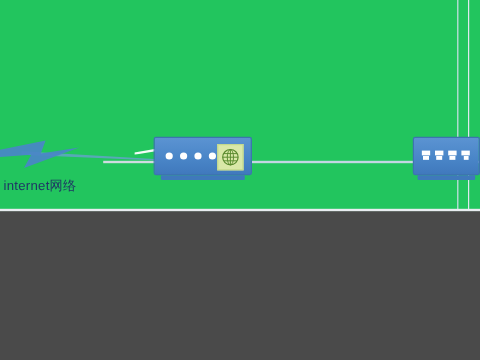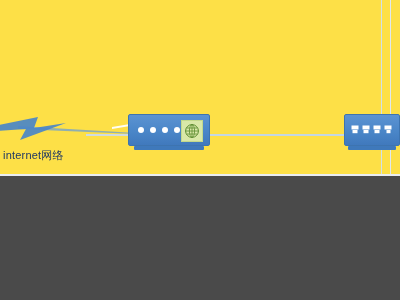--- a/index.html
+++ b/index.html
@@ -21,21 +21,21 @@
     overflow: hidden;
   }
 
   
   #canvas {
     position: absolute;
     left: 0;
     top: 0;
     width: 400px;
     height: 176px;
-    background: #fde047;
+    background: #22c55e;
     overflow: hidden;
   }
 
   
   .vguide {
     position: absolute;
     top: 0;
     width: 1px;
     height: 176px;
     background: #d6e2ec;

